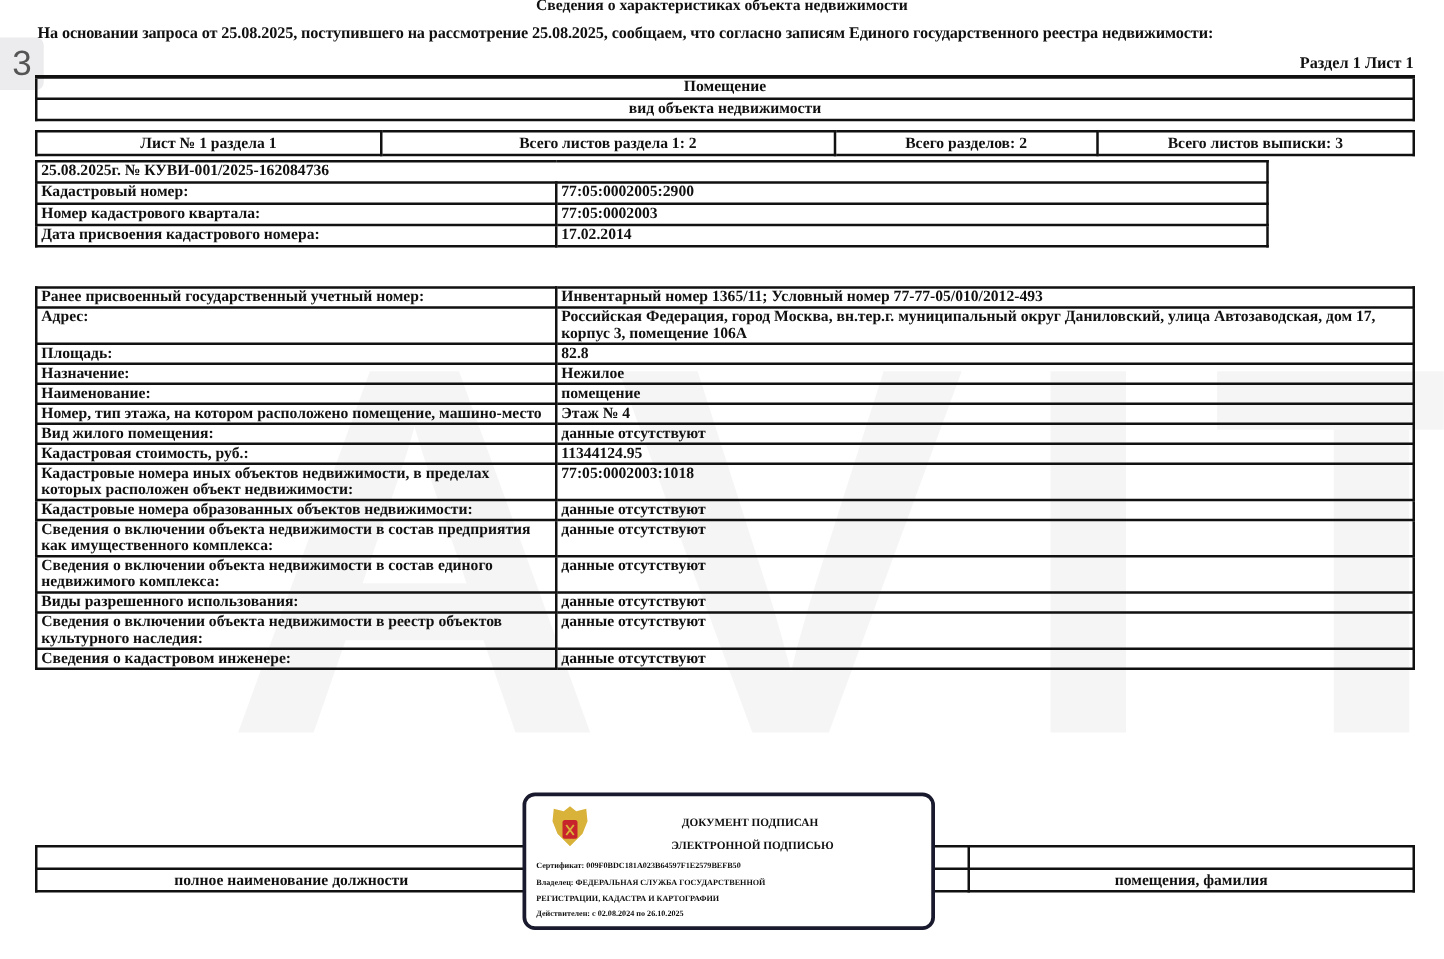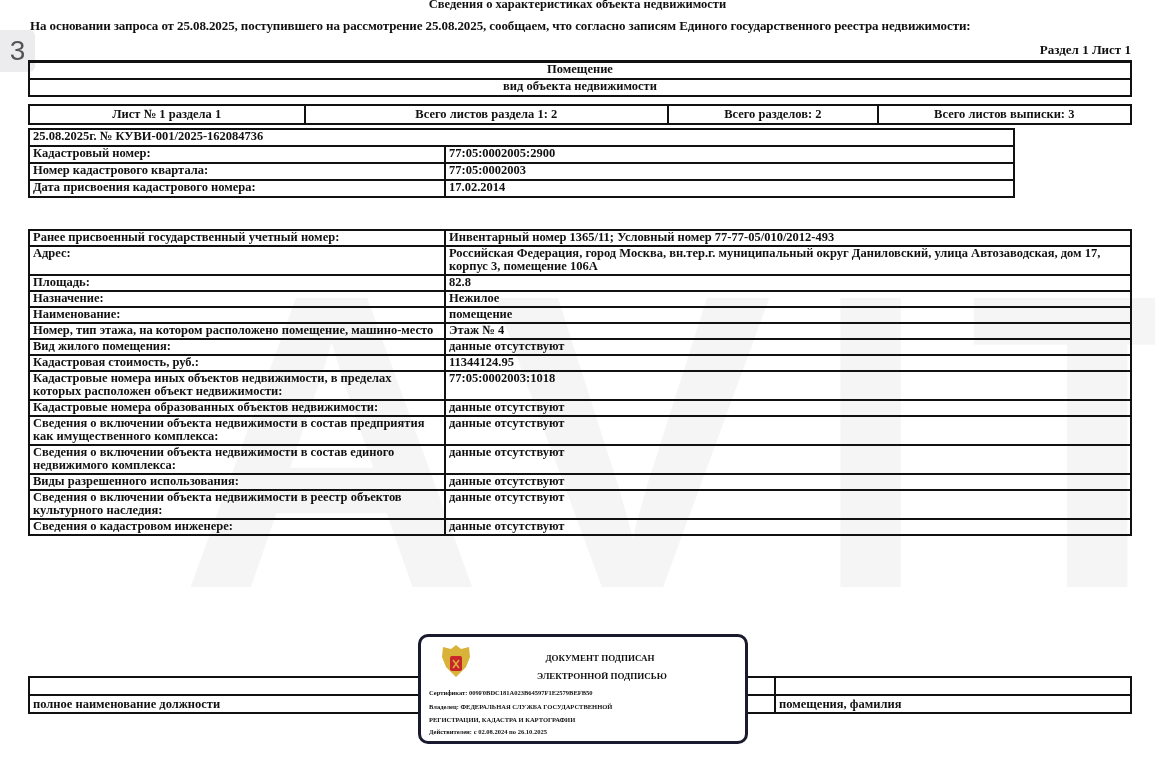--- a/index.html
+++ b/index.html
@@ -27,21 +27,21 @@
   .sheets td { text-align:center; height:17px; vertical-align:middle; }
 
   .reg { left:28px; top:128px; width:987px; }
   .reg td { height:15px; }
 
   .props { left:28px; top:229px; width:1104px; }
   .props td.k { width:408px; }
   .props td { padding-top:0; padding-bottom:1px; }
 
   .sign { left:28px; top:676px; width:1104px; }
-  .sign td { height:16px; text-align:left; vertical-align:middle; }
+  .sign td { height:16px; text-align:center; vertical-align:middle; }
 
   .stamp {
     left:418px; top:634px; width:324px; height:104px; border:3px solid #1a1a2e; border-radius:10px; background:#fff;
     font-family:"Liberation Serif", serif; font-weight:bold;
   }
   .stamp .emblem { position:absolute; left:18px; top:6px; width:34px; height:38px; }
   .stamp .l1 { position:absolute; left:0; width:100%; top:16px; text-align:center; font-size:9px; padding-left:34px; box-sizing:border-box; }
   .stamp .l2 { position:absolute; left:0; width:100%; top:34px; text-align:center; font-size:9px; padding-left:38px; box-sizing:border-box; }
   .stamp .small { position:absolute; left:8px; font-size:6.5px; white-space:nowrap; }
   .watermark { left:180px; top:200px; font-family:"Liberation Sans", sans-serif; font-size:420px; color:rgba(0,0,0,0.04); letter-spacing:40px; font-weight:bold; }

